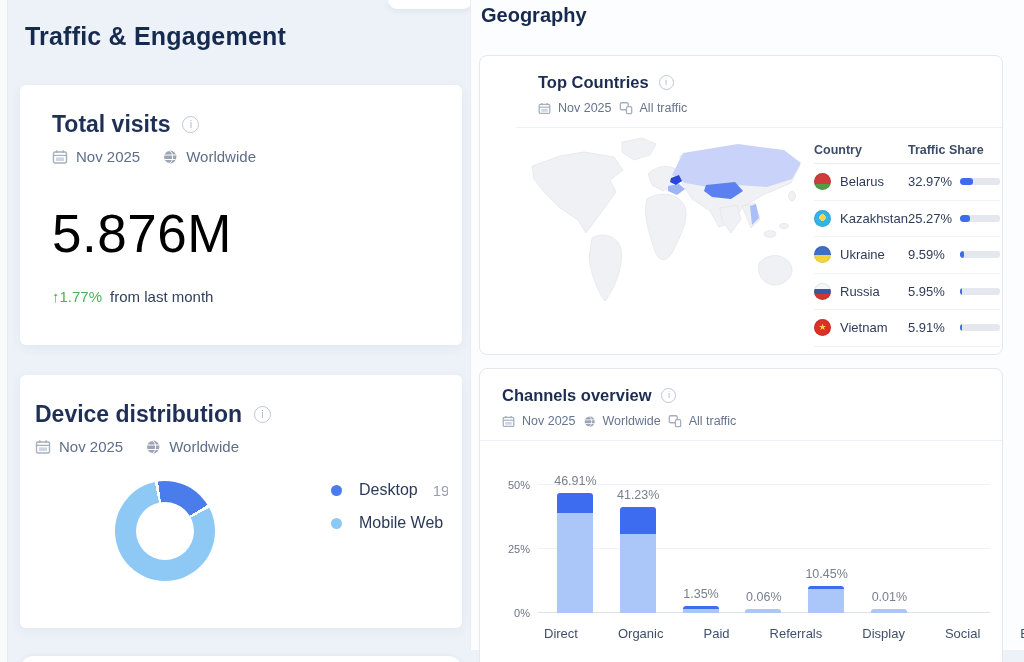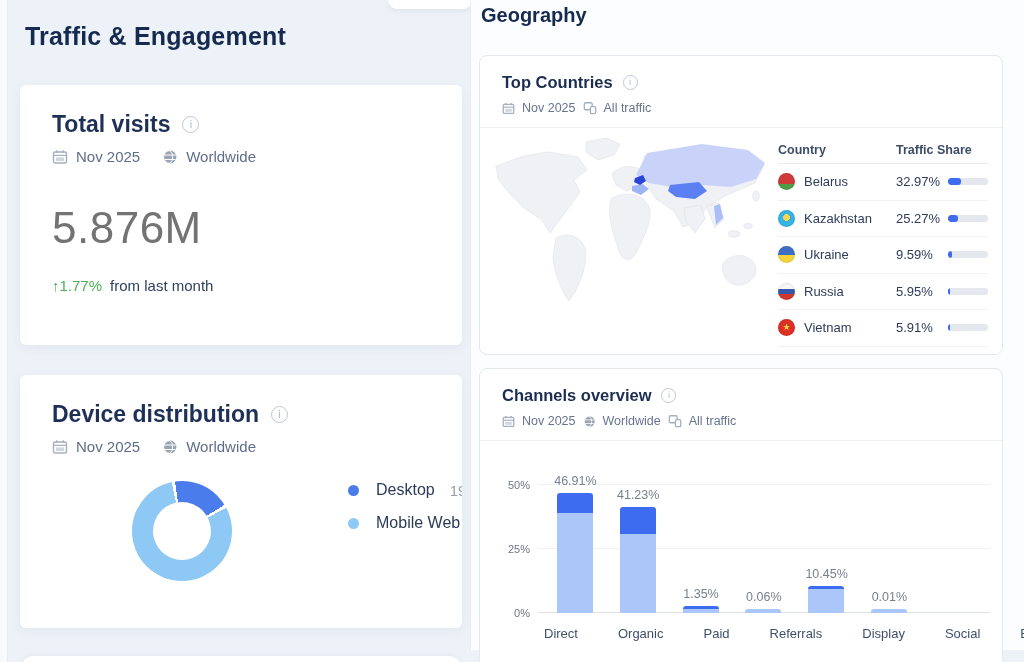--- a/index.html
+++ b/index.html
@@ -6,30 +6,30 @@
   html,body { width:1024px; height:662px; overflow:hidden; }
   body { font-family:"Liberation Sans", sans-serif; position:relative; background:#edf2f8; }
 
   
   .left-col { position:absolute; left:0; top:0; width:470px; height:662px; background:#edf2f8; }
   .left-strip { position:absolute; left:0; top:0; bottom:0; width:8px; background:#f8fafc; border-right:1px solid #e7ecf2; }
   .section-title { position:absolute; left:25px; top:22px; font-size:25px; font-weight:700; color:#16294e; letter-spacing:.2px; }
 
   .card { position:absolute; background:#fff; border-radius:6px; box-shadow:0 3px 12px rgba(40,60,100,.06); }
   .card-visits { left:20px; top:85px; width:442px; height:260px; padding:26px 32px; }
-  .card-device { left:20px; top:375px; width:442px; height:253px; padding:26px 32px; overflow:hidden; }
+  .card-device { left:20px; top:375px; width:442px; height:253px; padding:26px 15px; overflow:hidden; }
   .card-sliver { left:20px; top:656px; width:442px; height:14px; border-radius:14px 14px 0 0; box-shadow:0 -1px 4px rgba(40,60,100,.05); }
 
   .card-title-row { display:flex; align-items:center; gap:12px; }
   .card-title { font-size:23px; font-weight:700; color:#1f3057; }
   .info-icon { width:17px; height:17px; border:1.5px solid #bfc7d4; border-radius:50%; color:#b4bcc9;
                font-size:11px; line-height:14px; text-align:center; font-style:normal; flex:0 0 auto; cursor:pointer; }
   .meta-row { display:flex; align-items:center; gap:8px; margin-top:10px; font-size:15px; color:#5f6e88; }
   .meta-row .gap { width:6px; }
-  .metric { margin-top:38px; font-size:44px; font-weight:400; color:#737373; letter-spacing:.5px; }
+  .metric { margin-top:38px; font-size:53px; font-weight:400; color:#000000; letter-spacing:.5px; }
   .change-row { margin-top:24px; font-size:15px; color:#32415f; }
   .change-up { color:#4db058; margin-right:8px; }
 
   
   .device-body { display:flex; align-items:flex-start; margin-top:26px; }
   .donut { width:100px; height:100px; border-radius:50%; margin-left:80px; position:relative; flex:0 0 auto; }
   .donut::after { content:""; position:absolute; inset:21px; background:#fff; border-radius:50%; }
   .legend { margin-left:116px; display:flex; flex-direction:column; gap:15px; }
   .legend-row { display:flex; align-items:center; }
   .legend-dot { width:11px; height:11px; border-radius:50%; flex:0 0 auto; }
@@ -37,21 +37,21 @@
   .legend-val { margin-left:15px; width:15px; overflow:hidden; font-size:15px; color:#97a0ae; white-space:nowrap; flex:0 0 auto; }
 
   
   .tooltip-remnant { position:absolute; left:388px; top:0; width:84px; height:9px; background:#fff;
                      border-radius:0 0 10px 10px; box-shadow:0 2px 6px rgba(40,60,100,.08); }
 
   
   .right-panel { position:absolute; left:470px; top:0; width:554px; height:650px; background:#fbfdfe; border-left:1px solid #e9edf2; }
   .geo-title { position:absolute; left:10px; top:4px; font-size:20px; font-weight:700; color:#16294e; }
   .card-b { position:absolute; left:8px; width:524px; background:#fff; border:1px solid #e4e8ee; border-radius:8px; }
-  .card-countries { top:55px; height:300px; }
+  .card-countries { top:55px; height:300px;padding-left:36px; }
   .card-channels { top:368px; height:330px; }
   .cardb-head { padding:17px 22px 12px 22px; }
   .cardb-title-row { display:flex; align-items:center; gap:10px; }
   .cardb-title { font-size:16.5px; font-weight:700; color:#1c2d52; }
   .info-icon.sm { width:15px; height:15px; font-size:9.5px; line-height:12px; }
   .cardb-meta { display:flex; align-items:center; gap:7px; margin-top:9px; font-size:12.5px; color:#66748e; }
   .divider { border-top:1px solid #edf0f4; }
 
   
   .countries-body { display:flex; padding:6px 14px 0 6px; }

